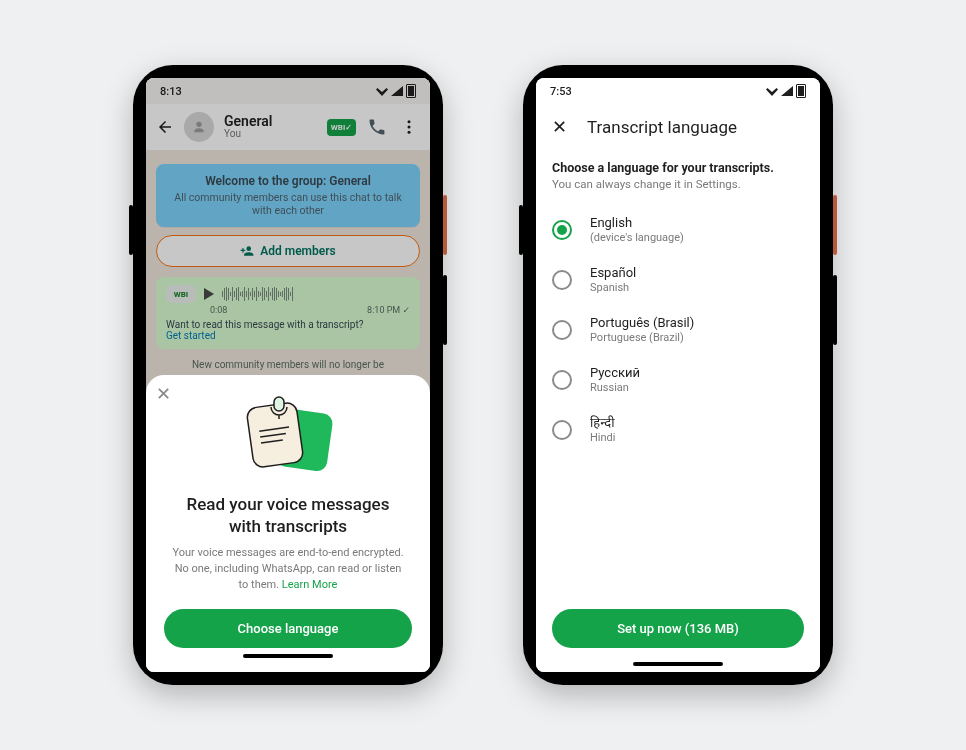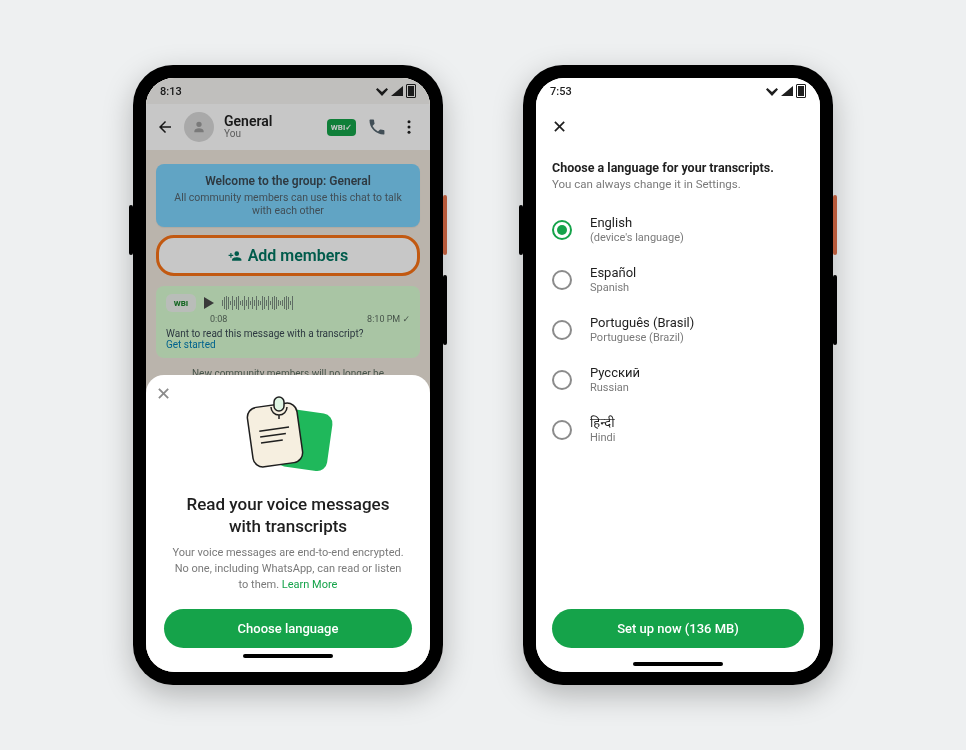--- a/index.html
+++ b/index.html
@@ -4,21 +4,21 @@
 <style>
   html,body{margin:0;padding:0;font-family:-apple-system,BlinkMacSystemFont,"Segoe UI",Roboto,Helvetica,Arial,sans-serif}
   body{background:#eef0f1;width:966px;height:750px;display:flex;align-items:center;justify-content:center;gap:80px}
 
   
   .phone{width:310px;height:620px;background:#000;border-radius:40px;position:relative;box-shadow:0 10px 30px rgba(0,0,0,.25)}
   .phone .side-btn{position:absolute;background:#000;border-radius:3px}
   .phone .side-btn.power{right:-4px;top:130px;width:4px;height:60px;background:#b75a3b}
   .phone .side-btn.volup{right:-4px;top:210px;width:4px;height:70px}
   .phone .side-btn.left{left:-4px;top:140px;width:4px;height:50px}
-  .screen{position:absolute;inset:13px;border-radius:28px;overflow:hidden;background:#fff}
+  .screen{position:absolute;inset:13px;border-radius:8px;overflow:hidden;background:#fff}
 
   
   .status{height:26px;background:transparent;display:flex;align-items:center;justify-content:space-between;padding:0 14px;font-size:11px;font-weight:500}
   .status .right{display:flex;align-items:center;gap:3px}
   .wifi,.signal,.batt{display:inline-block}
   .wifi{width:12px;height:10px;background:currentColor;clip-path:polygon(50% 100%,0 35%,12% 20%,50% 60%,88% 20%,100% 35%)}
   .signal{width:12px;height:10px;background:currentColor;clip-path:polygon(0 100%,100% 100%,100% 0)}
   .batt{width:8px;height:12px;border:1px solid currentColor;border-radius:1px;position:relative}
   .batt::after{content:"";position:absolute;inset:1px;background:currentColor}
 
@@ -31,21 +31,21 @@
   .titleblock{flex:1;line-height:1.05}
   .titleblock .t1{font-weight:600;font-size:14px;color:#222}
   .titleblock .t2{font-size:10px;color:#777}
   .topicon{width:22px;height:22px;display:flex;align-items:center;justify-content:center;color:#54656f}
   .wbi-badge{background:#15a34a;color:#fff;font-size:8px;font-weight:700;padding:4px 4px;border-radius:4px}
 
   .chat-body{padding:8px 10px;font-size:11px;color:#3b4a54}
   .syscard{background:#7dd3fc;border-radius:8px;padding:10px 12px;text-align:center;margin:6px 0;box-shadow:0 1px 1px rgba(0,0,0,.06)}
   .syscard .h{font-weight:600;font-size:12px;margin-bottom:3px}
   .syscard .p{font-size:10.5px;color:#54656f}
-  .addbtn{border:3px solid #f97316;border-radius:18px;padding:8px;margin:8px 0;text-align:center;color:#017561;font-weight:600;font-size:16px;display:flex;align-items:center;justify-content:center;gap:6px;background:#fff}
+  .addbtn{border:1px solid #f97316;border-radius:18px;padding:8px;margin:8px 0;text-align:center;color:#017561;font-weight:600;font-size:12px;display:flex;align-items:center;justify-content:center;gap:6px;background:#fff}
   .bubble{background:#d9fdd3;border-radius:8px;padding:8px 10px;margin-top:10px;position:relative}
   .bubble .row1{display:flex;align-items:center;gap:8px}
   .wbi-sq{width:30px;height:18px;border-radius:6px;background:#eef3ee;display:flex;align-items:center;justify-content:center;font-size:8px;font-weight:800;color:#283}
   .play{width:0;height:0;border-left:10px solid #4a4a4a;border-top:6px solid transparent;border-bottom:6px solid transparent}
   .wave{flex:1;height:16px;display:flex;align-items:center;gap:1px}
   .wave span{width:1px;background:#7a8c80;display:inline-block}
   .bubble .meta{display:flex;justify-content:space-between;font-size:9px;color:#5d6e61;margin:2px 0 0 44px}
   .bubble .gs{font-size:10px;color:#3b4a54;margin-top:4px}
   .bubble .gs a{color:#027eb5;text-decoration:none}
   .divtext{text-align:center;font-size:10px;color:#5d6e61;margin-top:10px}
@@ -235,20 +235,21 @@
       <div class="status" style="color:#1f1f1f">
         <span>7:53</span>
         <span class="right">
             <span class="wifi"></span>
             <span class="signal"></span>
             <span class="batt"></span>
           </span>
       </div>
       <div class="r-top">
         <span class="r-close">✕</span>
+        <span>Transcript language</span>
       </div>
       <div class="r-body">
         <div class="r-h">Choose a language for your transcripts.</div>
         <div class="r-sub">You can always change it in Settings.</div>
         <div id="lang-list">
             <div class="lang">
               <span class="radio checked"></span>
               <span class="lbl">
                 <div>English</div>
                 <div class="s">(device's language)</div>

